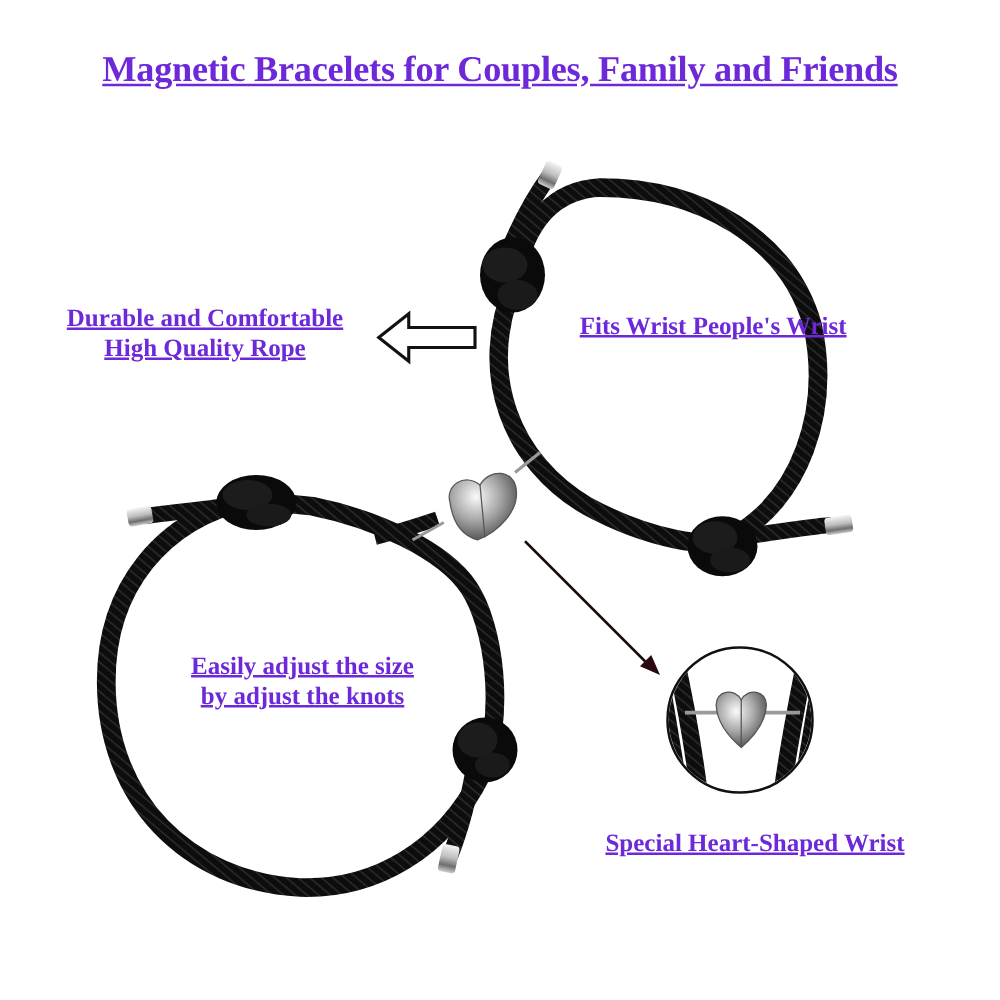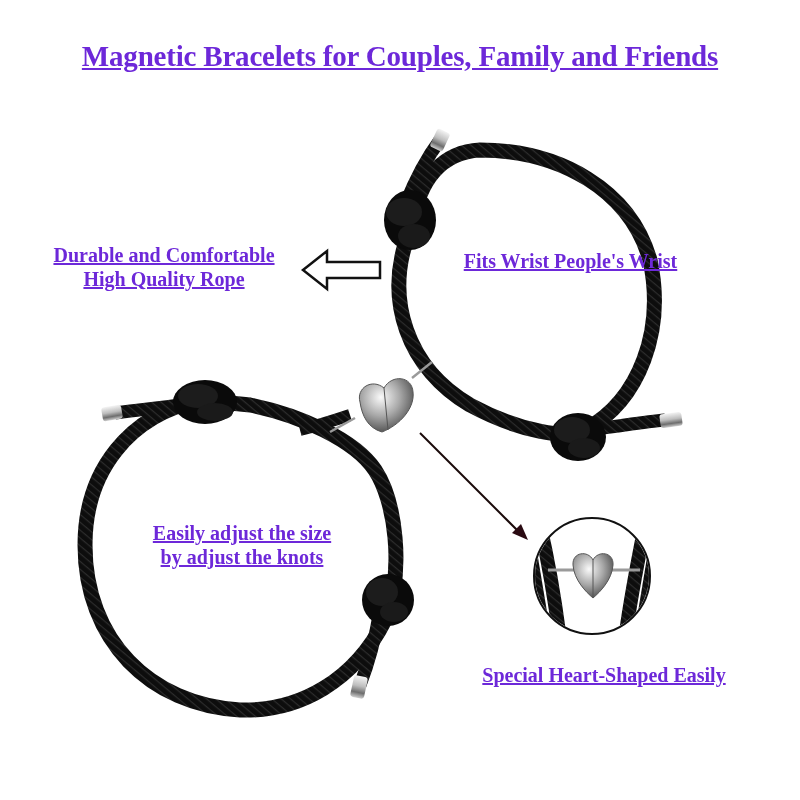--- a/index.html
+++ b/index.html
@@ -118,14 +118,14 @@
 <div class="txt callout" style="left:438px; top:249px; width:265px;">
   <div>Fits Wrist People's Wrist</div>
 </div>
 
 <div class="txt callout" style="left:126px; top:521px; width:210px; text-align:center;margin-left:11px;">
   <div>Easily adjust the size</div>
   <div>by adjust the knots</div>
 </div>
 
 <div class="txt callout" style="left:446px; top:663px; width:316px;">
-  <div>Special Heart-Shaped Easily</div>
+  <div>Special Heart-Shaped Wrist</div>
 </div>
 
 </body></html>

